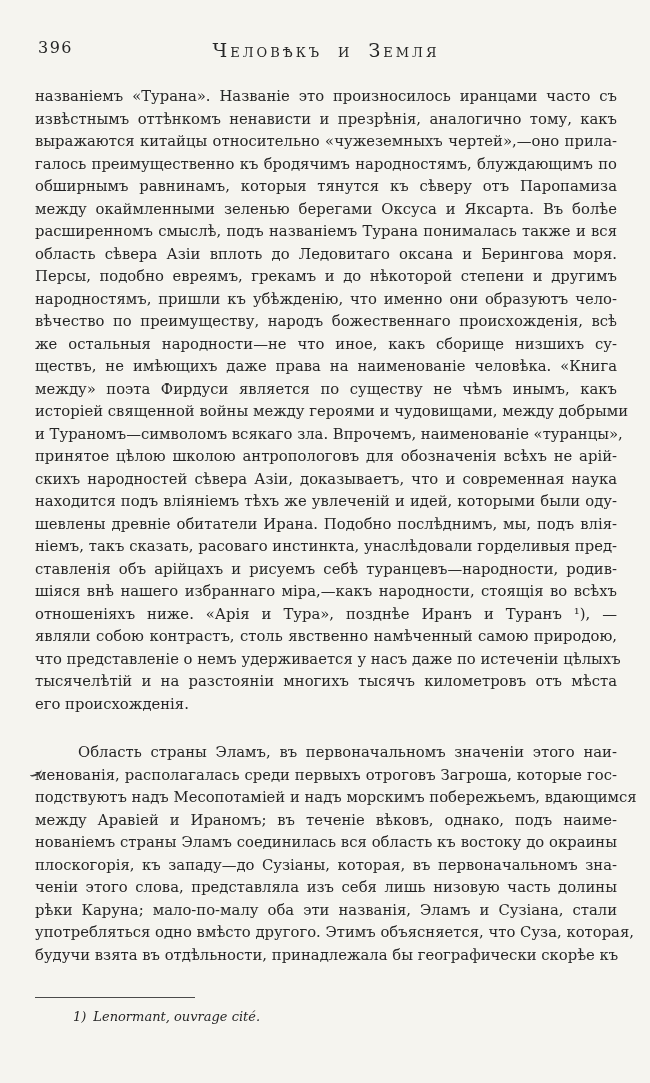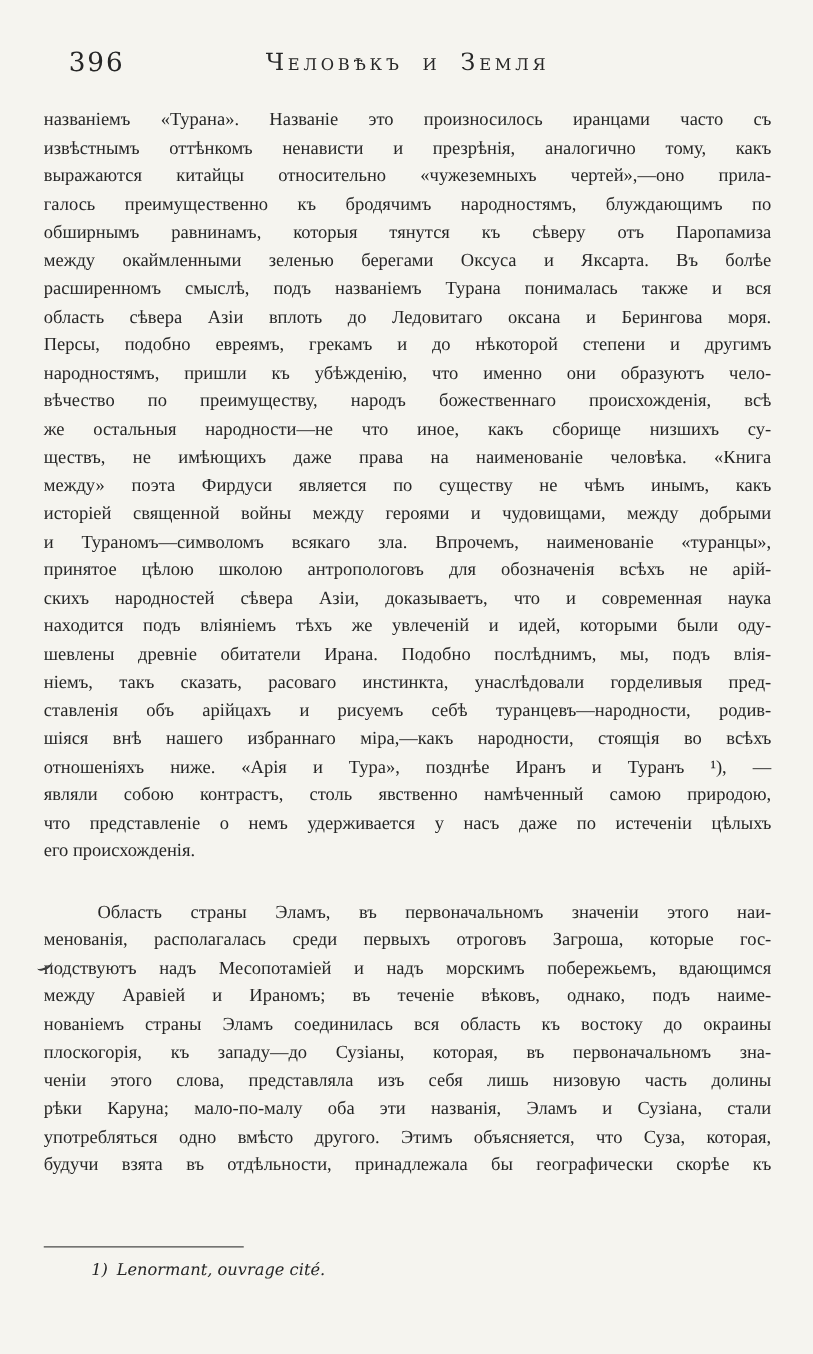--- a/index.html
+++ b/index.html
@@ -14,22 +14,22 @@
     position: relative;
     width: 650px; height: 1083px;
     background: var(--paper, #f5f4ef);
   }
   
   .pagehead {
     position: absolute;
     left: 35px; top: 38px; width: 582px; height: 22px;
   }
   .pagenum {
-    position: absolute; left: 20px; top: 0;
-    font-size: 21px; letter-spacing: 1.5px;
+    position: absolute; left: 3px; top: 0;
+    font-size: 16px; letter-spacing: 1.5px;
   }
   .runhead {
     display: block; text-align: center;
     font-size: 19px;
     font-variant: small-caps;
     letter-spacing: 3px;
     word-spacing: 7px;
     padding-top: 1px;
   }
   
@@ -39,21 +39,20 @@
   }
   .paragraph + .paragraph { margin-top: 26px; }
   .pline {
     font-size: 14.8px;
     line-height: 22.5px;
     height: 22.5px;
     white-space: nowrap;
     text-align: justify;
     text-align-last: justify;
     text-rendering: optimizeLegibility;
-    font-family: Liberation Serif, serif;
   }
   .pline--indent { text-indent: 43px; }
   .pline--short { text-align-last: left; }
   
   .margin-mark {
     position: absolute;
     left: 29px; top: 768px;
     width: 13px; height: 6px;
     border-bottom: 2.5px solid #3d3d3d;
     border-radius: 0 0 60% 40%;
@@ -108,20 +107,21 @@
         <div class="pline">принятое цѣлою школою антропологовъ для обозначенія всѣхъ не арій-</div>
         <div class="pline">скихъ народностей сѣвера Азіи, доказываетъ, что и современная наука</div>
         <div class="pline">находится подъ вліяніемъ тѣхъ же увлеченій и идей, которыми были оду-</div>
         <div class="pline">шевлены древніе обитатели Ирана. Подобно послѣднимъ, мы, подъ влія-</div>
         <div class="pline">ніемъ, такъ сказать, расоваго инстинкта, унаслѣдовали горделивыя пред-</div>
         <div class="pline">ставленія объ арійцахъ и рисуемъ себѣ туранцевъ—народности, родив-</div>
         <div class="pline">шіяся внѣ нашего избраннаго міра,—какъ народности, стоящія во всѣхъ</div>
         <div class="pline">отношеніяхъ ниже. «Арія и Тура», позднѣе Иранъ и Туранъ ¹), —</div>
         <div class="pline">являли собою контрастъ, столь явственно намѣченный самою природою,</div>
         <div class="pline">что представленіе о немъ удерживается у насъ даже по истеченіи цѣлыхъ</div>
+        <div class="pline">тысячелѣтій и на разстояніи многихъ тысячъ километровъ отъ мѣста</div>
         <div class="pline pline--short">его происхожденія.</div>
       </div>
       <div class="paragraph">
         <div class="pline pline--indent">Область страны Эламъ, въ первоначальномъ значеніи этого наи-</div>
         <div class="pline">менованія, располагалась среди первыхъ отроговъ Загроша, которые гос-</div>
         <div class="pline">подствуютъ надъ Месопотаміей и надъ морскимъ побережьемъ, вдающимся</div>
         <div class="pline">между Аравіей и Ираномъ; въ теченіе вѣковъ, однако, подъ наиме-</div>
         <div class="pline">нованіемъ страны Эламъ соединилась вся область къ востоку до окраины</div>
         <div class="pline">плоскогорія, къ западу—до Сузіаны, которая, въ первоначальномъ зна-</div>
         <div class="pline">ченіи этого слова, представляла изъ себя лишь низовую часть долины</div>

